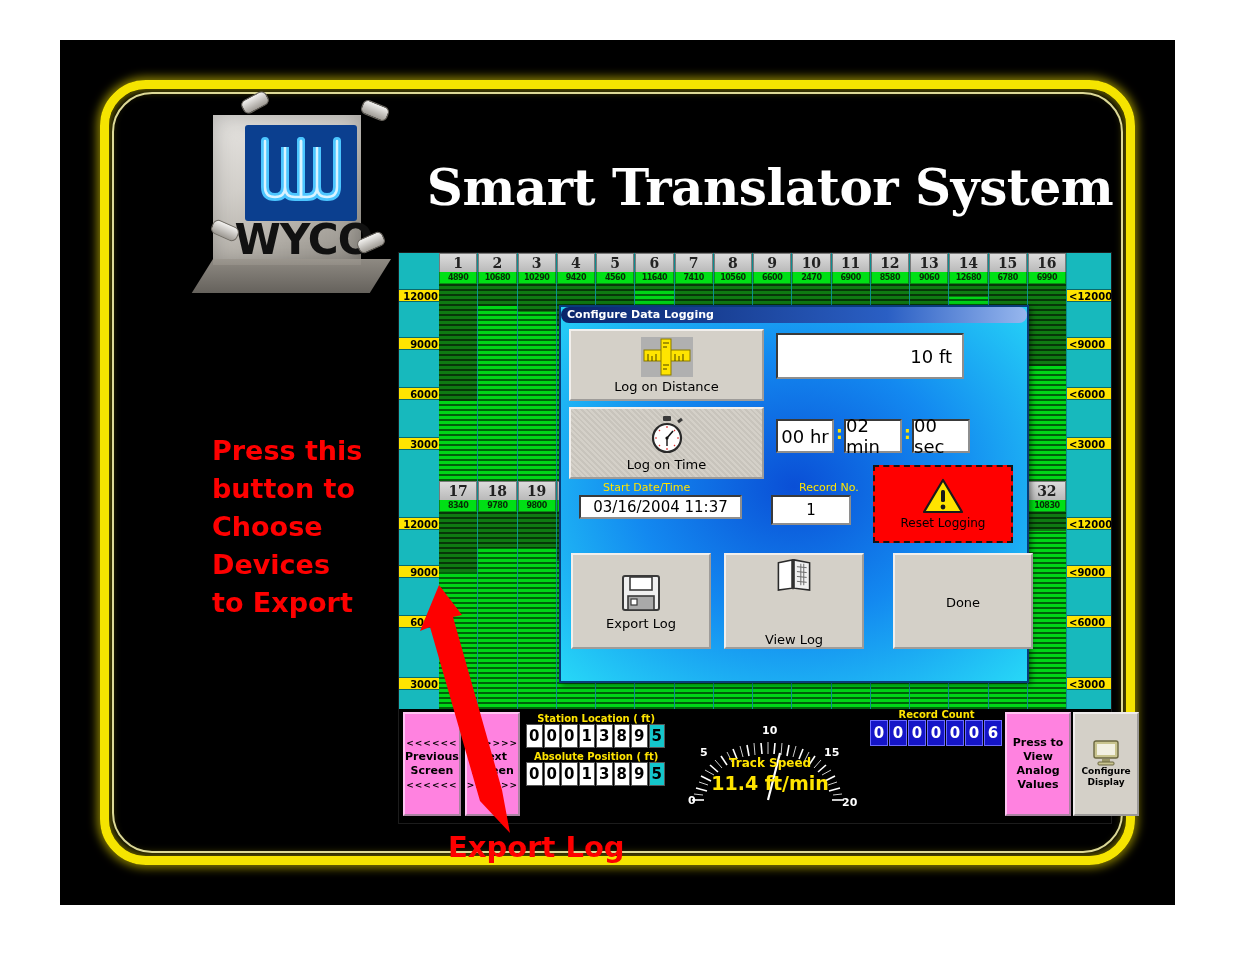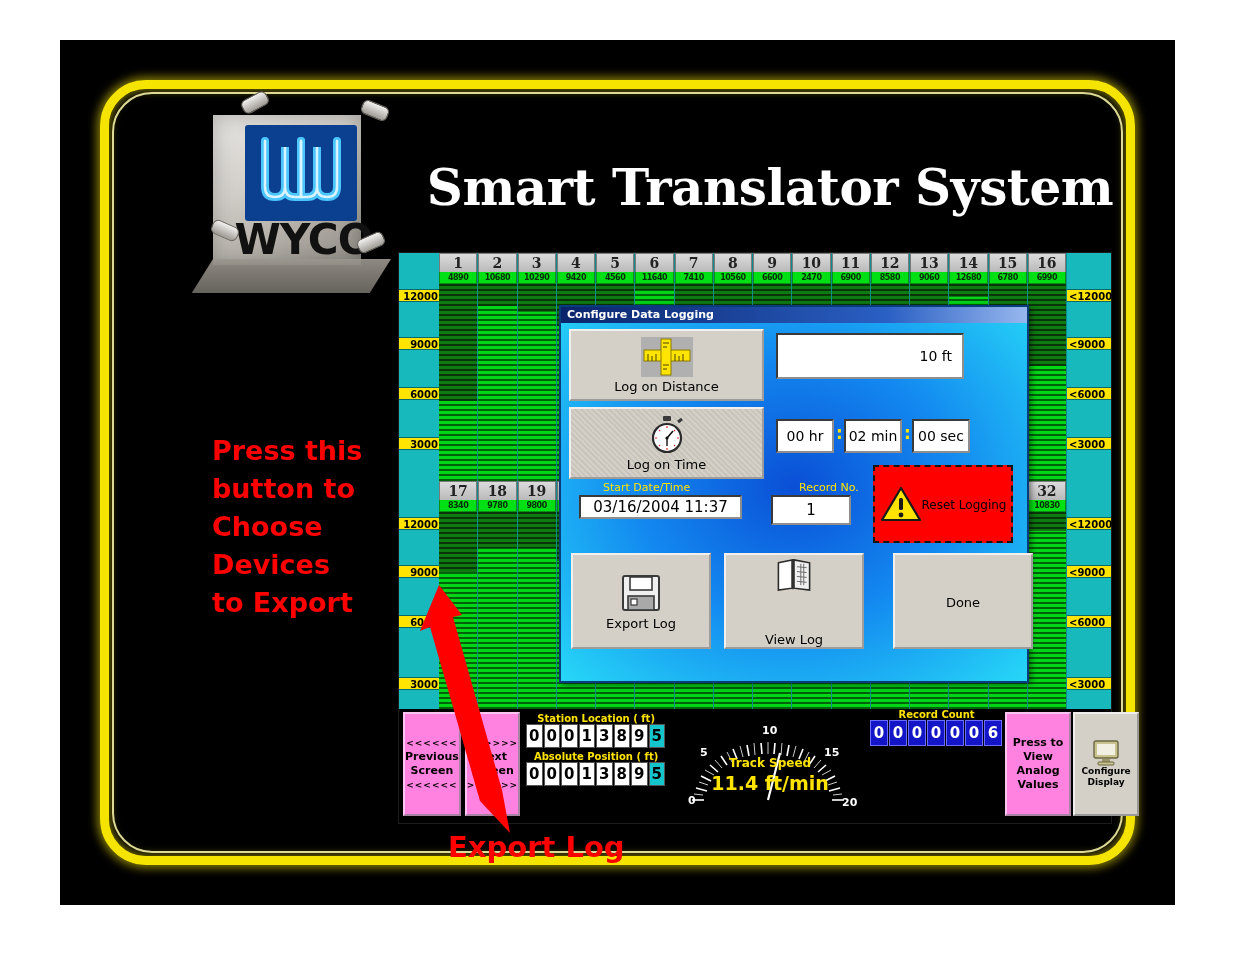--- a/index.html
+++ b/index.html
@@ -100,48 +100,48 @@
   .cfg-btn{width:62px;margin:3px 3px 3px 0;background:#d4d0c8;border:2px outset #efeceb;
     display:flex;flex-direction:column;align-items:center;justify-content:center;
     font-family:"DejaVu Sans",sans-serif;font-weight:bold;font-size:9px;color:#000;text-align:center;line-height:11px;}
 
   
   #dialog{position:absolute;left:160px;top:52px;width:466px;height:374px;
     background:#0fa0f6;border:2px solid #083c7a;box-shadow:2px 2px 6px rgba(0,0,0,.5);z-index:30;
     background-image:radial-gradient(ellipse at 50% 48%,#0a4fd6 0%,#1389f0 48%,#27d8f7 100%);}
   #dlg-title{height:16px;background:linear-gradient(90deg,#0a246a 0%,#2a5fc4 70%,#97b7ee 100%);
     color:#fff;font-family:"DejaVu Sans",sans-serif;font-weight:bold;font-size:11px;
-    line-height:16px;padding-left:6px;}
+    line-height:16px;padding-left:6px;border-radius:8px;}
   .dlg-body{position:relative;padding:6px;height:calc(100% - 16px);box-sizing:border-box;}
 
   .gbtn{background:#d4d0c8;border:2px outset #f2efec;box-sizing:border-box;
     display:flex;flex-direction:column;align-items:center;justify-content:center;
     font-family:"DejaVu Sans",sans-serif;font-size:13px;color:#000;cursor:pointer;}
   .gbtn .lbl{margin-top:2px;}
 
   .wfield{background:#fff;border:2px inset #8e8e8e;box-sizing:border-box;
-    font-family:"DejaVu Sans",sans-serif;font-size:14px;color:#000;display:flex;align-items:center;}
+    font-family:"DejaVu Sans",sans-serif;font-size:18px;color:#000;display:flex;align-items:center;}
 
   #btn-dist{position:absolute;left:8px;top:6px;width:195px;height:72px;}
   #fld-dist{position:absolute;left:215px;top:10px;width:188px;height:46px;justify-content:flex-end;padding-right:10px;}
   #btn-time{position:absolute;left:8px;top:84px;width:195px;height:72px;
     background-image:repeating-linear-gradient(45deg,#d4d0c8 0 2px,#c8c4bc 2px 4px);}
   .tbox{position:absolute;top:96px;height:34px;width:58px;justify-content:center;}
   #t-hr{left:215px;} #t-min{left:283px;} #t-sec{left:351px;}
   .colon{position:absolute;top:100px;color:#ffe400;font-family:"DejaVu Sans",sans-serif;font-weight:bold;font-size:17px;}
   #c1{left:275px;} #c2{left:343px;}
 
   .ylabel{position:absolute;color:#ffe400;font-family:"DejaVu Sans",sans-serif;font-size:11px;}
   #lb-date{left:42px;top:158px;} #lb-rec{left:238px;top:158px;}
   #fld-date{position:absolute;left:18px;top:172px;width:163px;height:24px;justify-content:center;font-size:15px;}
   #fld-rec{position:absolute;left:210px;top:172px;width:80px;height:30px;justify-content:center;font-size:15px;}
 
   #btn-reset{position:absolute;left:312px;top:142px;width:140px;height:78px;background:#ff0000;
     border:2px solid #151515;border-style:dashed;box-sizing:border-box;
-    display:flex;flex-direction:row;align-items:center;justify-content:center;}
+    display:flex;flex-direction:column;align-items:center;justify-content:center;}
   #btn-reset .lbl{color:#000;font-family:"DejaVu Sans",sans-serif;font-size:12px;margin-top:2px;}
 
   #btn-export{position:absolute;left:10px;top:230px;width:140px;height:96px;}
   #btn-view{position:absolute;left:163px;top:230px;width:140px;height:96px;gap:36px;}
   #btn-done{position:absolute;left:316px;top:230px;width:140px;height:96px;margin-left:16px;}
 
   
   #arrow{position:absolute;left:330px;top:545px;width:160px;height:250px;z-index:50;pointer-events:none;}
 </style>
 </head>

